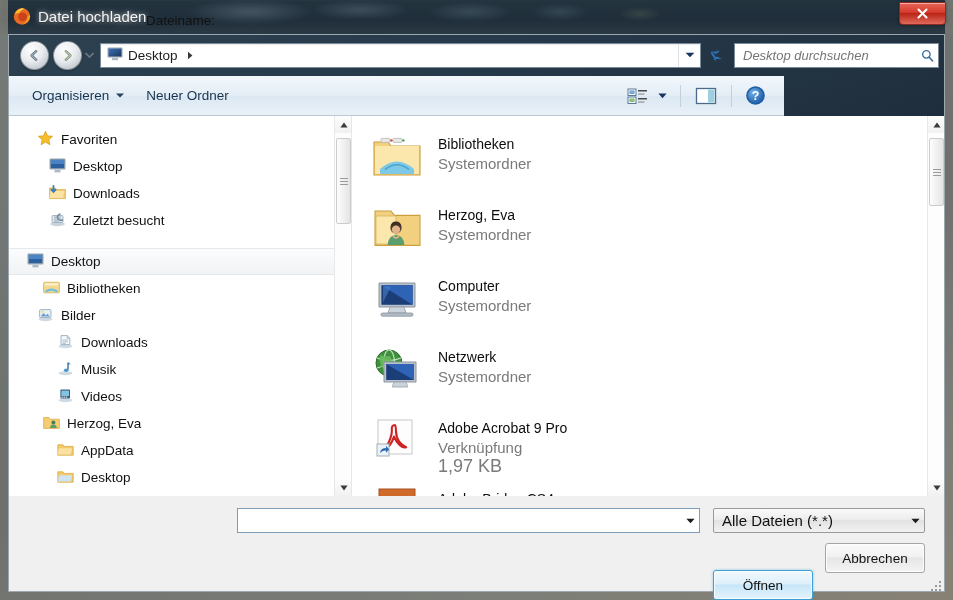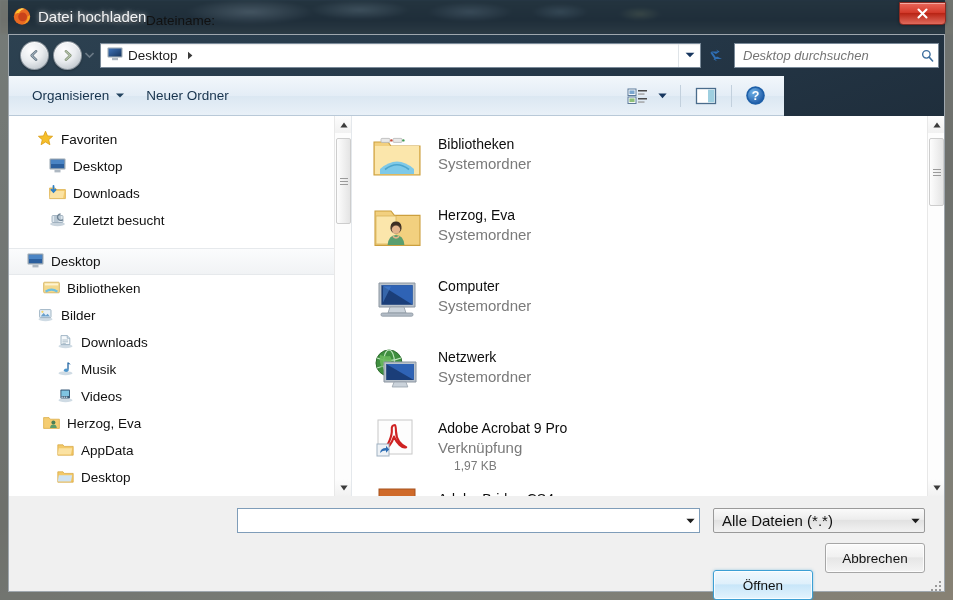--- a/index.html
+++ b/index.html
@@ -142,21 +142,21 @@
   }
   .fl-inner { padding:16px 0 0 14px; }
   .fl-row {
     display:flex; align-items:flex-start; gap:16px; height:71px; cursor:pointer;
     padding-left:6px;
   }
   .fl-icon { width:50px; height:50px; flex:0 0 50px; display:flex; align-items:center; justify-content:center; }
   .fl-text { padding-top:3px; }
   .fl-name { font-size:14px; color:#0d0d0d; line-height:19px; }
   .fl-sub { font-size:15px; color:#7a7a7a; line-height:19px; }
-  .fl-size { font-size:12px; color:#7a7a7a; line-height:19px;margin-left:16px; }
+  .fl-size { font-size:18px; color:#7a7a7a; line-height:19px; }
   
   .vscroll {
     position:absolute; top:0; right:0; width:17px; height:380px;
     background:#fdfdfd; border-left:1px solid #e8e8e8;
   }
   .vs-arrow {
     position:absolute; left:0; width:17px; height:17px;
     background: linear-gradient(180deg,#fdfdfd,#f1f1f1);
     display:flex; align-items:center; justify-content:center; cursor:pointer;
   }

